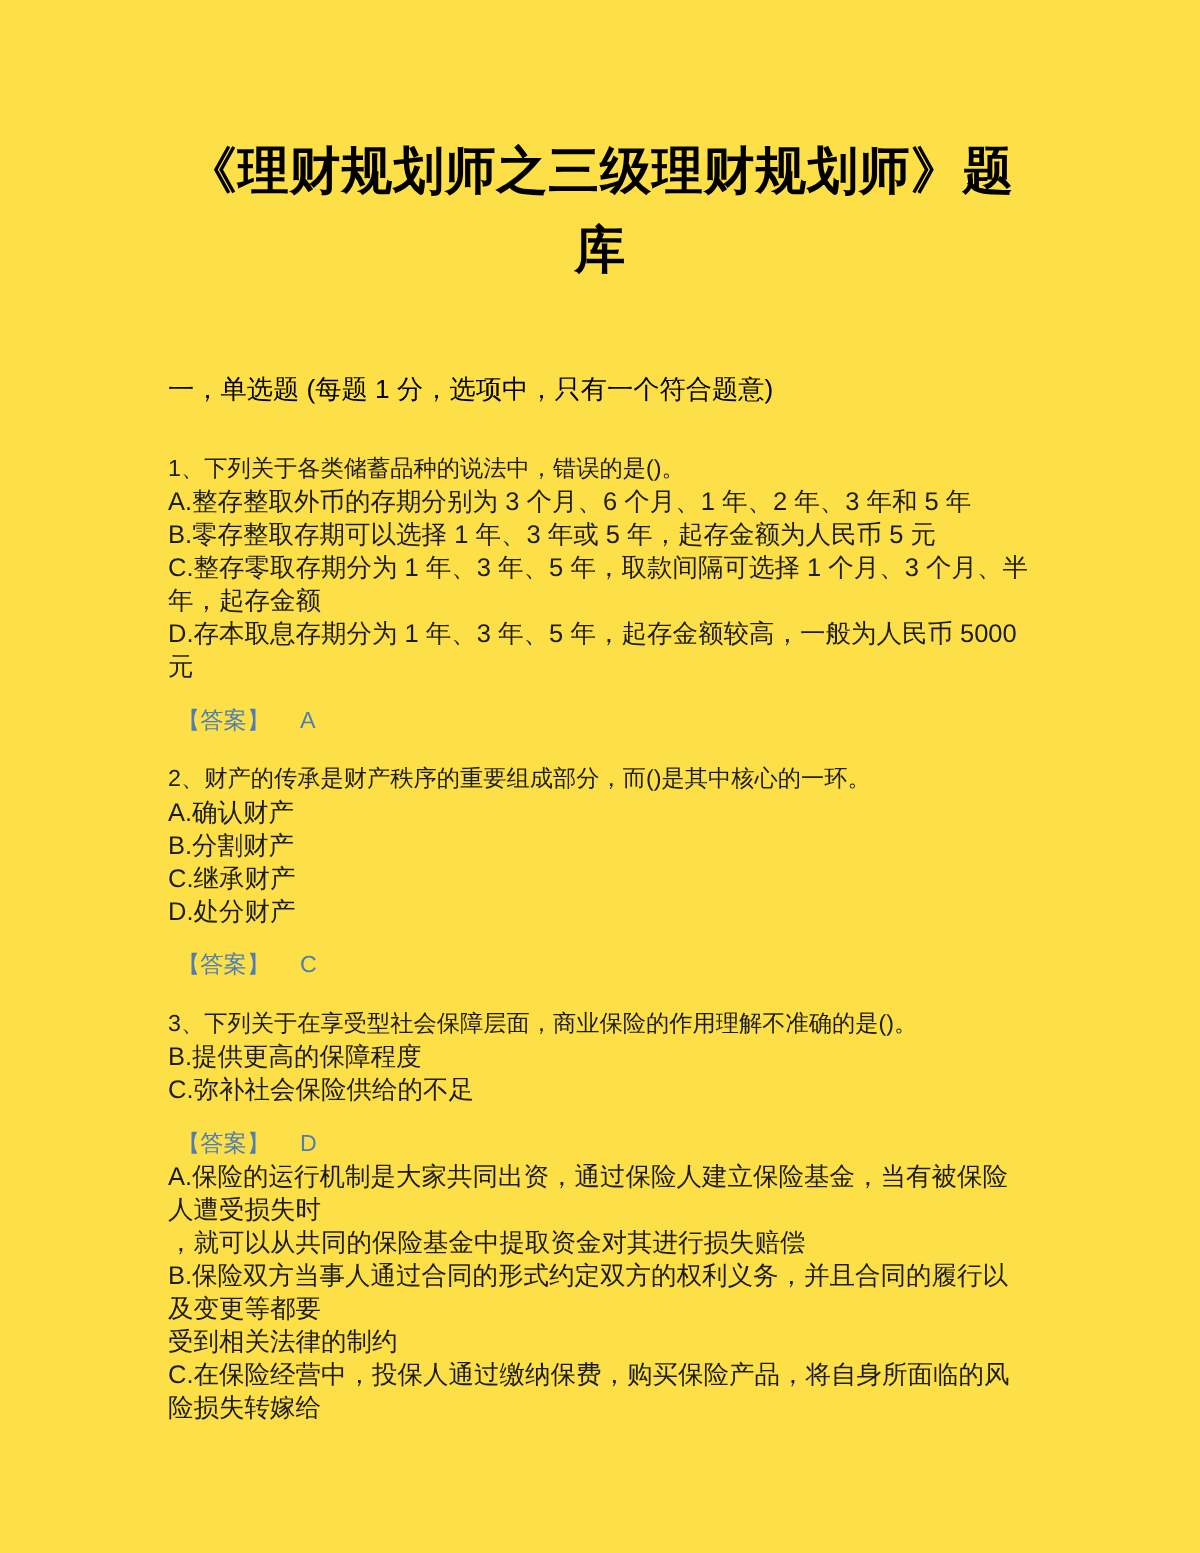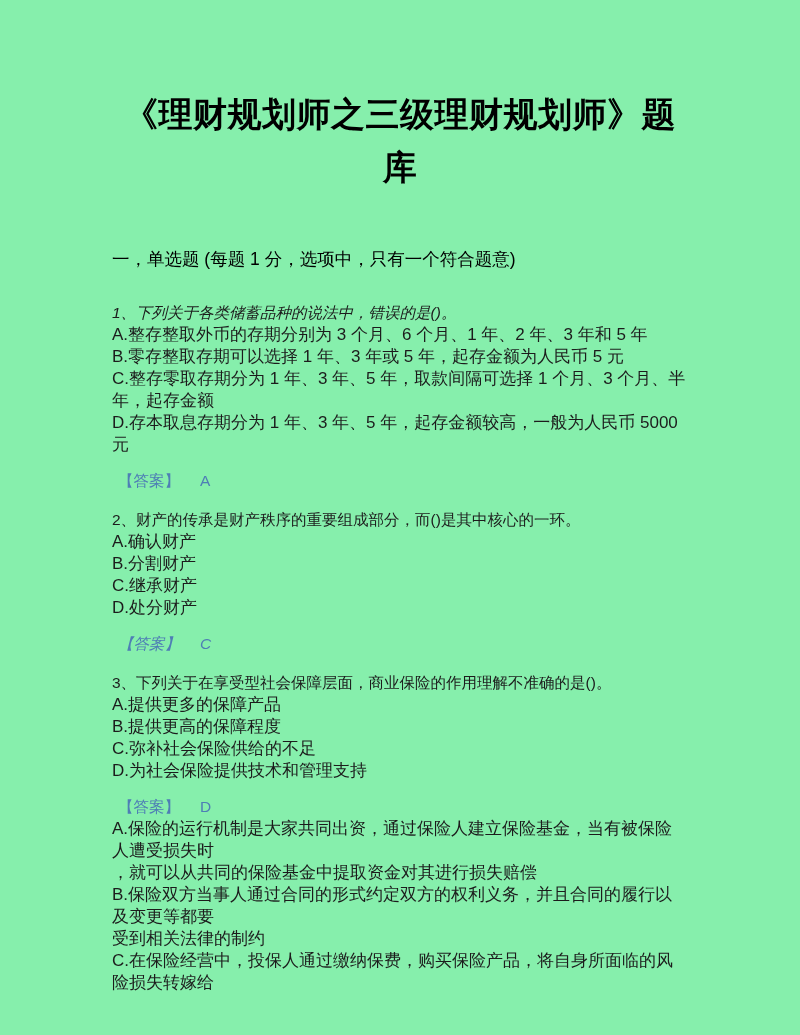--- a/index.html
+++ b/index.html
@@ -12,21 +12,21 @@
     height: 1035px;
     overflow: hidden;
     font-family: "Liberation Sans", sans-serif;
     color: #1c1c1c;
   }
   .page {
     box-sizing: border-box;
     width: 800px;
     height: 1035px;
     padding: 88px 112px 0 112px;
-    background: #86efac;
+    background: #fde047;
   }
   .doc-title {
     margin: 0;
     font-size: 34px;
     font-weight: 700;
     line-height: 53px;
     text-align: center;
     color: #000000;
     letter-spacing: 0.5px;
   }
@@ -36,21 +36,21 @@
     font-weight: 400;
     line-height: 26px;
     color: #000000;
   }
   .question { margin: 0; }
   .stem {
     margin: 17px 0 0 0;
     font-size: 15.5px;
     line-height: 22px;
   }
-  .question:first-child .stem { margin-top: 30px; font-style: italic; }
+  .question:first-child .stem { margin-top: 30px; }
   .opt {
     margin: 0;
     font-size: 17px;
     line-height: 22px;
   }
   .answer-row {
     margin: 14px 0 0 6px;
     font-size: 15.5px;
     line-height: 22px;
   }
@@ -70,28 +70,26 @@
         <p class="opt">C.整存零取存期分为 1 年、3 年、5 年，取款间隔可选择 1 个月、3 个月、半年，起存金额</p>
         <p class="opt">D.存本取息存期分为 1 年、3 年、5 年，起存金额较高，一般为人民币 5000 元</p>
         <div class="answer-row" style="color: rgb(78, 126, 181);"><span class="answer-label">【答案】</span><span class="answer-letter">A</span></div>
       </div>
       <div class="question">
         <p class="stem">2、财产的传承是财产秩序的重要组成部分，而()是其中核心的一环。</p>
         <p class="opt">A.确认财产</p>
         <p class="opt">B.分割财产</p>
         <p class="opt">C.继承财产</p>
         <p class="opt">D.处分财产</p>
-        <div class="answer-row" style="color: rgb(78, 126, 181); font-style: italic;"><span class="answer-label">【答案】</span><span class="answer-letter">C</span></div>
+        <div class="answer-row" style="color: rgb(78, 126, 181);"><span class="answer-label">【答案】</span><span class="answer-letter">C</span></div>
       </div>
       <div class="question">
         <p class="stem">3、下列关于在享受型社会保障层面，商业保险的作用理解不准确的是()。</p>
-        <p class="opt">A.提供更多的保障产品</p>
         <p class="opt">B.提供更高的保障程度</p>
         <p class="opt">C.弥补社会保险供给的不足</p>
-        <p class="opt">D.为社会保险提供技术和管理支持</p>
         <div class="answer-row" style="color: rgb(78, 126, 181);"><span class="answer-label">【答案】</span><span class="answer-letter">D</span></div>
       </div>
       <div class="question">
         <p class="opt">A.保险的运行机制是大家共同出资，通过保险人建立保险基金，当有被保险人遭受损失时</p>
         <p class="opt">，就可以从共同的保险基金中提取资金对其进行损失赔偿</p>
         <p class="opt">B.保险双方当事人通过合同的形式约定双方的权利义务，并且合同的履行以及变更等都要</p>
         <p class="opt">受到相关法律的制约</p>
         <p class="opt">C.在保险经营中，投保人通过缴纳保费，购买保险产品，将自身所面临的风险损失转嫁给</p>
       </div>
     </div>

